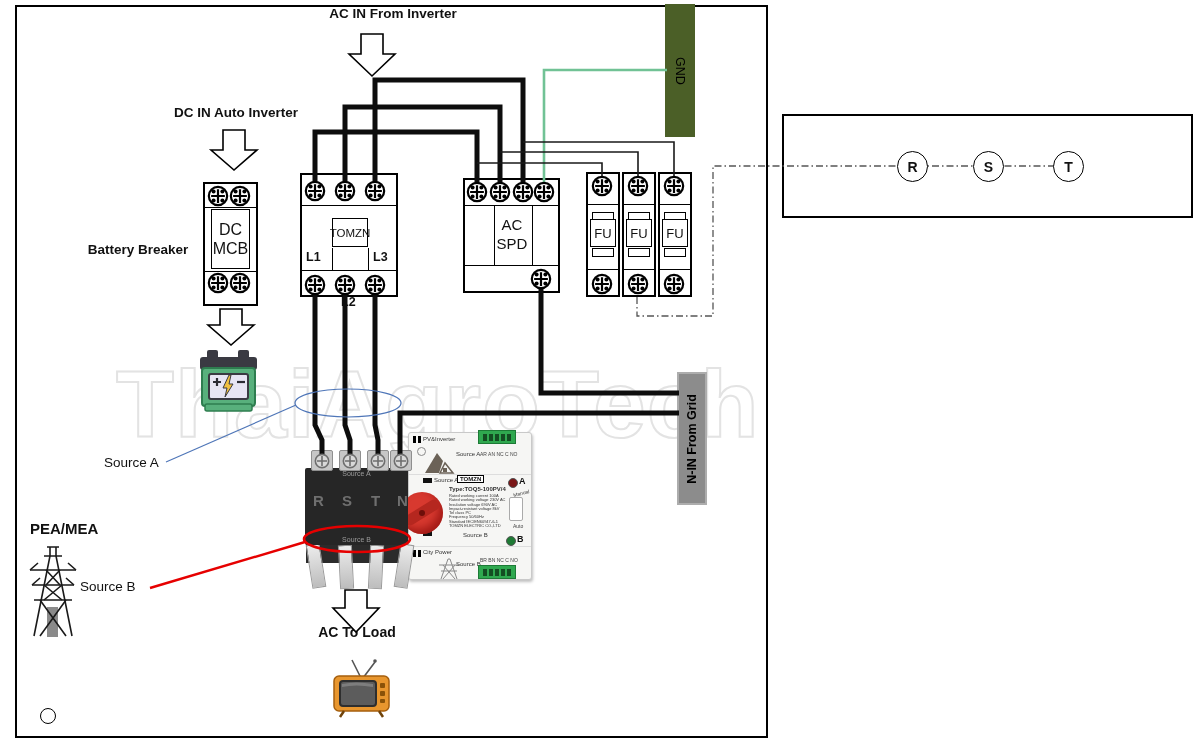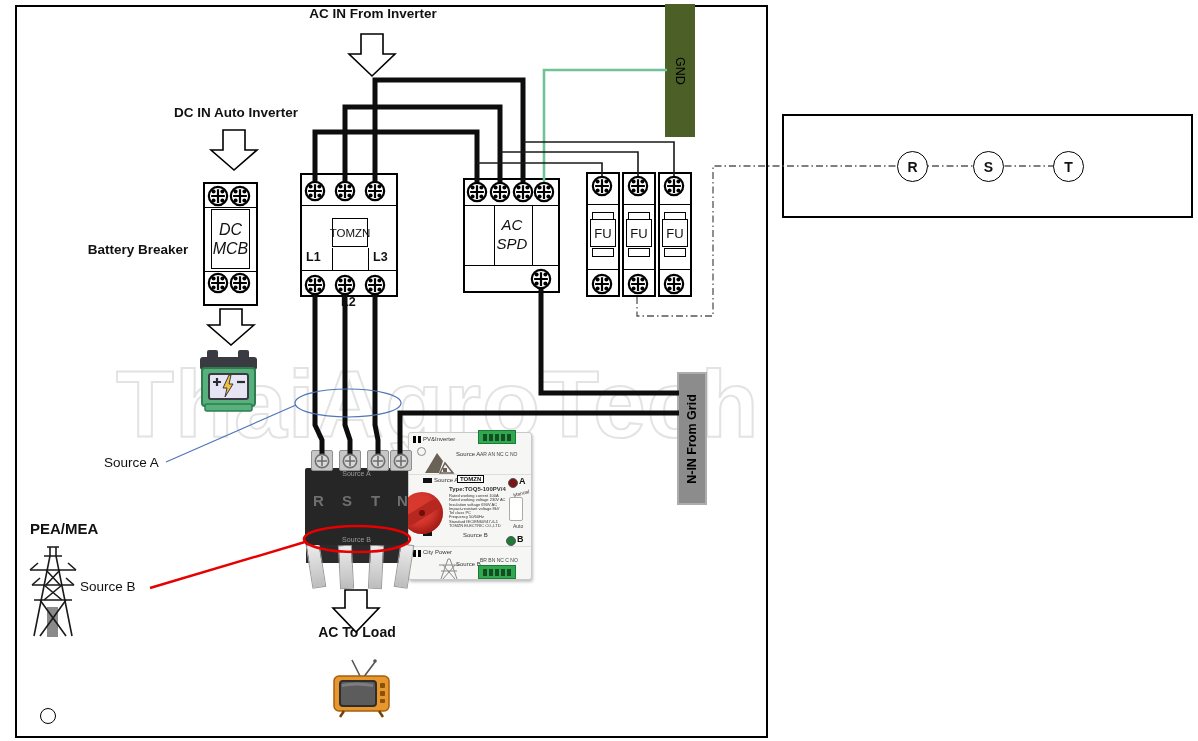--- a/index.html
+++ b/index.html
@@ -1,21 +1,21 @@
 <!DOCTYPE html>
 <html><head>
 <meta charset="utf-8">
 <style>
   html,body{margin:0;padding:0;background:#fff;}
   #stage{position:relative;width:1198px;height:741px;background:#fff;overflow:hidden;
          font-family:"Liberation Sans",sans-serif;color:#111;}
   .abs{position:absolute;}
   .lbl{position:absolute;font-weight:bold;font-size:13.5px;white-space:nowrap;}
   .ctr{transform:translateX(-50%);}
-  .preline{white-space:pre-line;font-style:italic;}
+  .preline{white-space:pre-line;}
   .box{position:absolute;border:2px solid #000;background:transparent;box-sizing:border-box;}
   .devbox{position:absolute;border:2px solid #000;background:#fff;box-sizing:border-box;}
   .hline{position:absolute;height:0;border-top:1.5px solid #000;}
   .vline{position:absolute;width:0;border-left:1.5px solid #000;}
   .panel{position:absolute;border:1.5px solid #000;box-sizing:border-box;
          display:flex;align-items:center;justify-content:center;text-align:center;background:#fff;}
   .watermark{position:absolute;left:116px;top:350px;font-size:95px;font-weight:bold;letter-spacing:1px;
          color:transparent;-webkit-text-stroke:2px #e3e3e3;white-space:nowrap;}
   .phase-circle{position:absolute;width:31px;height:31px;border:1.6px solid #000;border-radius:50%;
          background:#fff;display:flex;align-items:center;justify-content:center;
@@ -52,21 +52,21 @@
 <body>
 
 <div id="stage">
 
   <div class="watermark">ThaiAgroTech</div>
 
   <div class="box" style="left:15px;top:5px;width:753px;height:733px;"></div>
 
   <div class="abs" style="left:40px;top:708px;width:16px;height:16px;border:1.5px solid #000;border-radius:50%;box-sizing:border-box;"></div>
 
-  <div class="lbl ctr" style="left:373px;top:6px;">AC IN From Inverter</div>
+  <div class="lbl ctr" style="left:393px;top:6px;">AC IN From Inverter</div>
   <div class="lbl ctr" style="left:236px;top:105px;">DC IN Auto Inverter</div>
   <div class="lbl ctr" style="left:138px;top:242px;text-align:right;">Battery Breaker</div>
   <div class="lbl" style="left:30px;top:520px;font-size:15px;">PEA/MEA</div>
   <div class="lbl" style="left:104px;top:455px;font-weight:normal;">Source A</div>
   <div class="lbl" style="left:80px;top:579px;font-weight:normal;">Source B</div>
   <div class="lbl ctr" style="left:357px;top:624px;font-size:14px;">AC To Load</div>
 
   <div class="devbox" style="left:203px;top:182px;width:55px;height:124px;">
     <div class="hline" style="left:0;top:23px;width:51px;"></div>
     <div class="hline" style="left:0;top:87px;width:51px;"></div>

